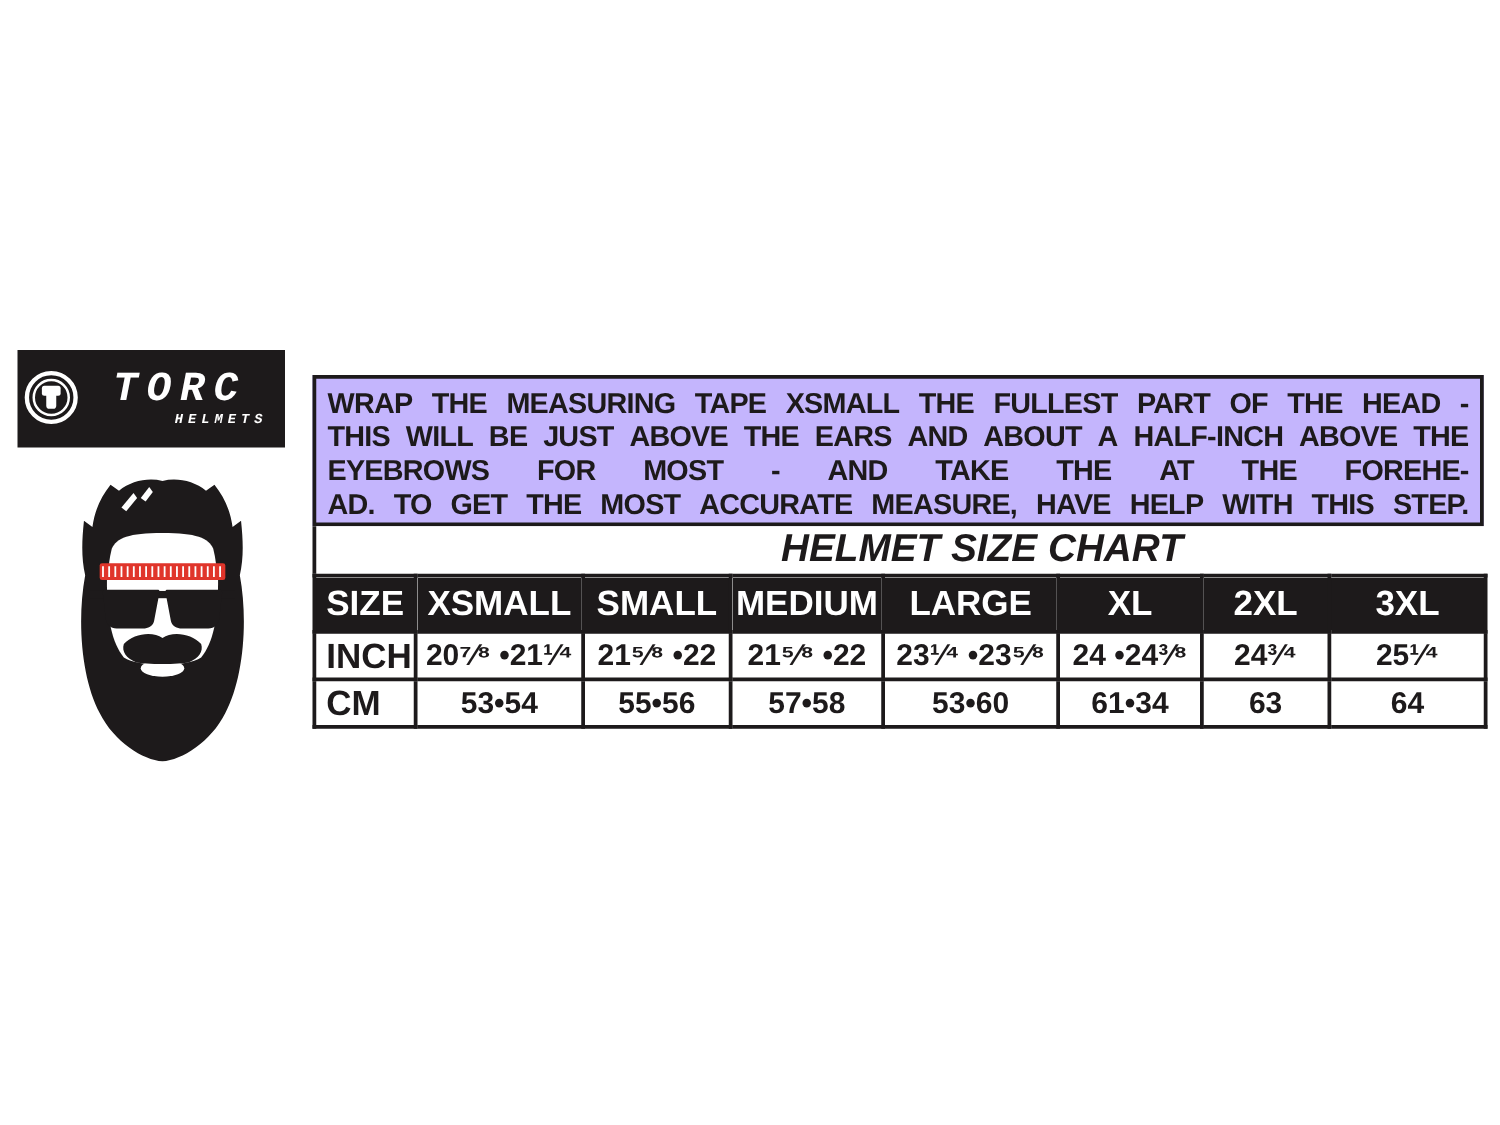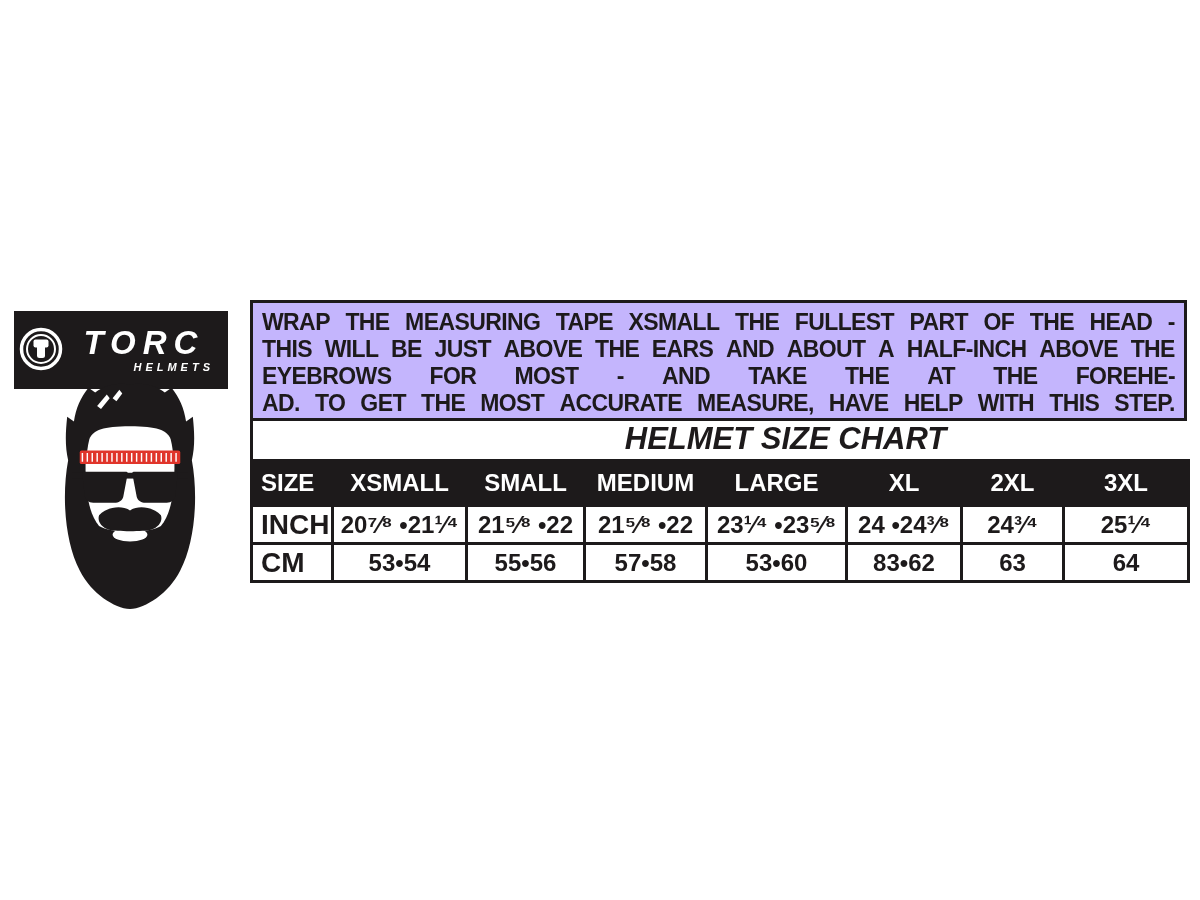--- a/index.html
+++ b/index.html
@@ -7,22 +7,22 @@
     --accent-orange:#ec8618;
     --tape-red:#e0352b;
   }
   *{margin:0;padding:0;box-sizing:border-box;}
   html,body{width:1200px;height:900px;background:#ffffff;overflow:hidden;
     font-family:"Liberation Sans","DejaVu Sans",sans-serif;}
   .page{position:relative;width:1200px;height:900px;background:#fff;}
 
   
   .logo-box{
-    position:absolute;left:14px;top:311px;width:214px;height:78px;
-    background:var(--ink);color:#fff;overflow:hidden;
+    position:absolute;left:14px;top:280px;width:214px;height:78px;
+    background:var(--ink);color:#fff;overflow:hidden;font-family:Liberation Mono, monospace;
   }
   .logo-mark{position:absolute;left:5px;top:16px;}
   .logo-brand{
     position:absolute;left:54px;top:13px;width:152px;
     font-size:33px;font-weight:bold;font-style:italic;
     letter-spacing:7px;text-align:center;color:#fff;
   }
   .logo-sub{
     position:absolute;right:14px;top:50px;
     font-size:11px;font-weight:bold;font-style:italic;
@@ -50,21 +50,21 @@
   table.size-table{
     width:937px;border-collapse:collapse;table-layout:fixed;
     font-weight:bold;color:var(--ink);
   }
   table.size-table td,table.size-table th{
     border:3px solid var(--ink);padding:0;vertical-align:middle;
     text-align:center;background:#fff;overflow:hidden;white-space:nowrap;
   }
   tr.head-row th{
     background:var(--ink);color:#ffffff;height:45px;
-    font-size:24px;font-weight:bold;border-color:var(--ink);
+    font-size:28px;font-weight:bold;border-color:var(--ink);
   }
   tr.head-row th.lbl{text-align:left;padding-left:8px;}
   tr.data-row td{height:38px;font-size:24px;}
   tr.data-row td.lbl{text-align:left;padding-left:8px;font-size:28px;}
   td.hl{background:var(--accent-orange);}
 </style>
 </head>
 <body>
 
 <div class="page">
@@ -216,20 +216,20 @@
         <td class="hl">24 •24³⁄⁸</td>
         <td>24³⁄⁴</td>
         <td class="hl">25¹⁄⁴</td>
       </tr>
       <tr class="data-row">
         <td class="lbl">CM</td>
         <td class="hl">53•54</td>
         <td>55•56</td>
         <td class="hl">57•58</td>
         <td>53•60</td>
-        <td class="hl">83•62</td>
+        <td class="hl">61•34</td>
         <td>63</td>
         <td class="hl">64</td>
       </tr>
     </tbody>
       </table>
   </div>
 </div>
 
 </body></html>

